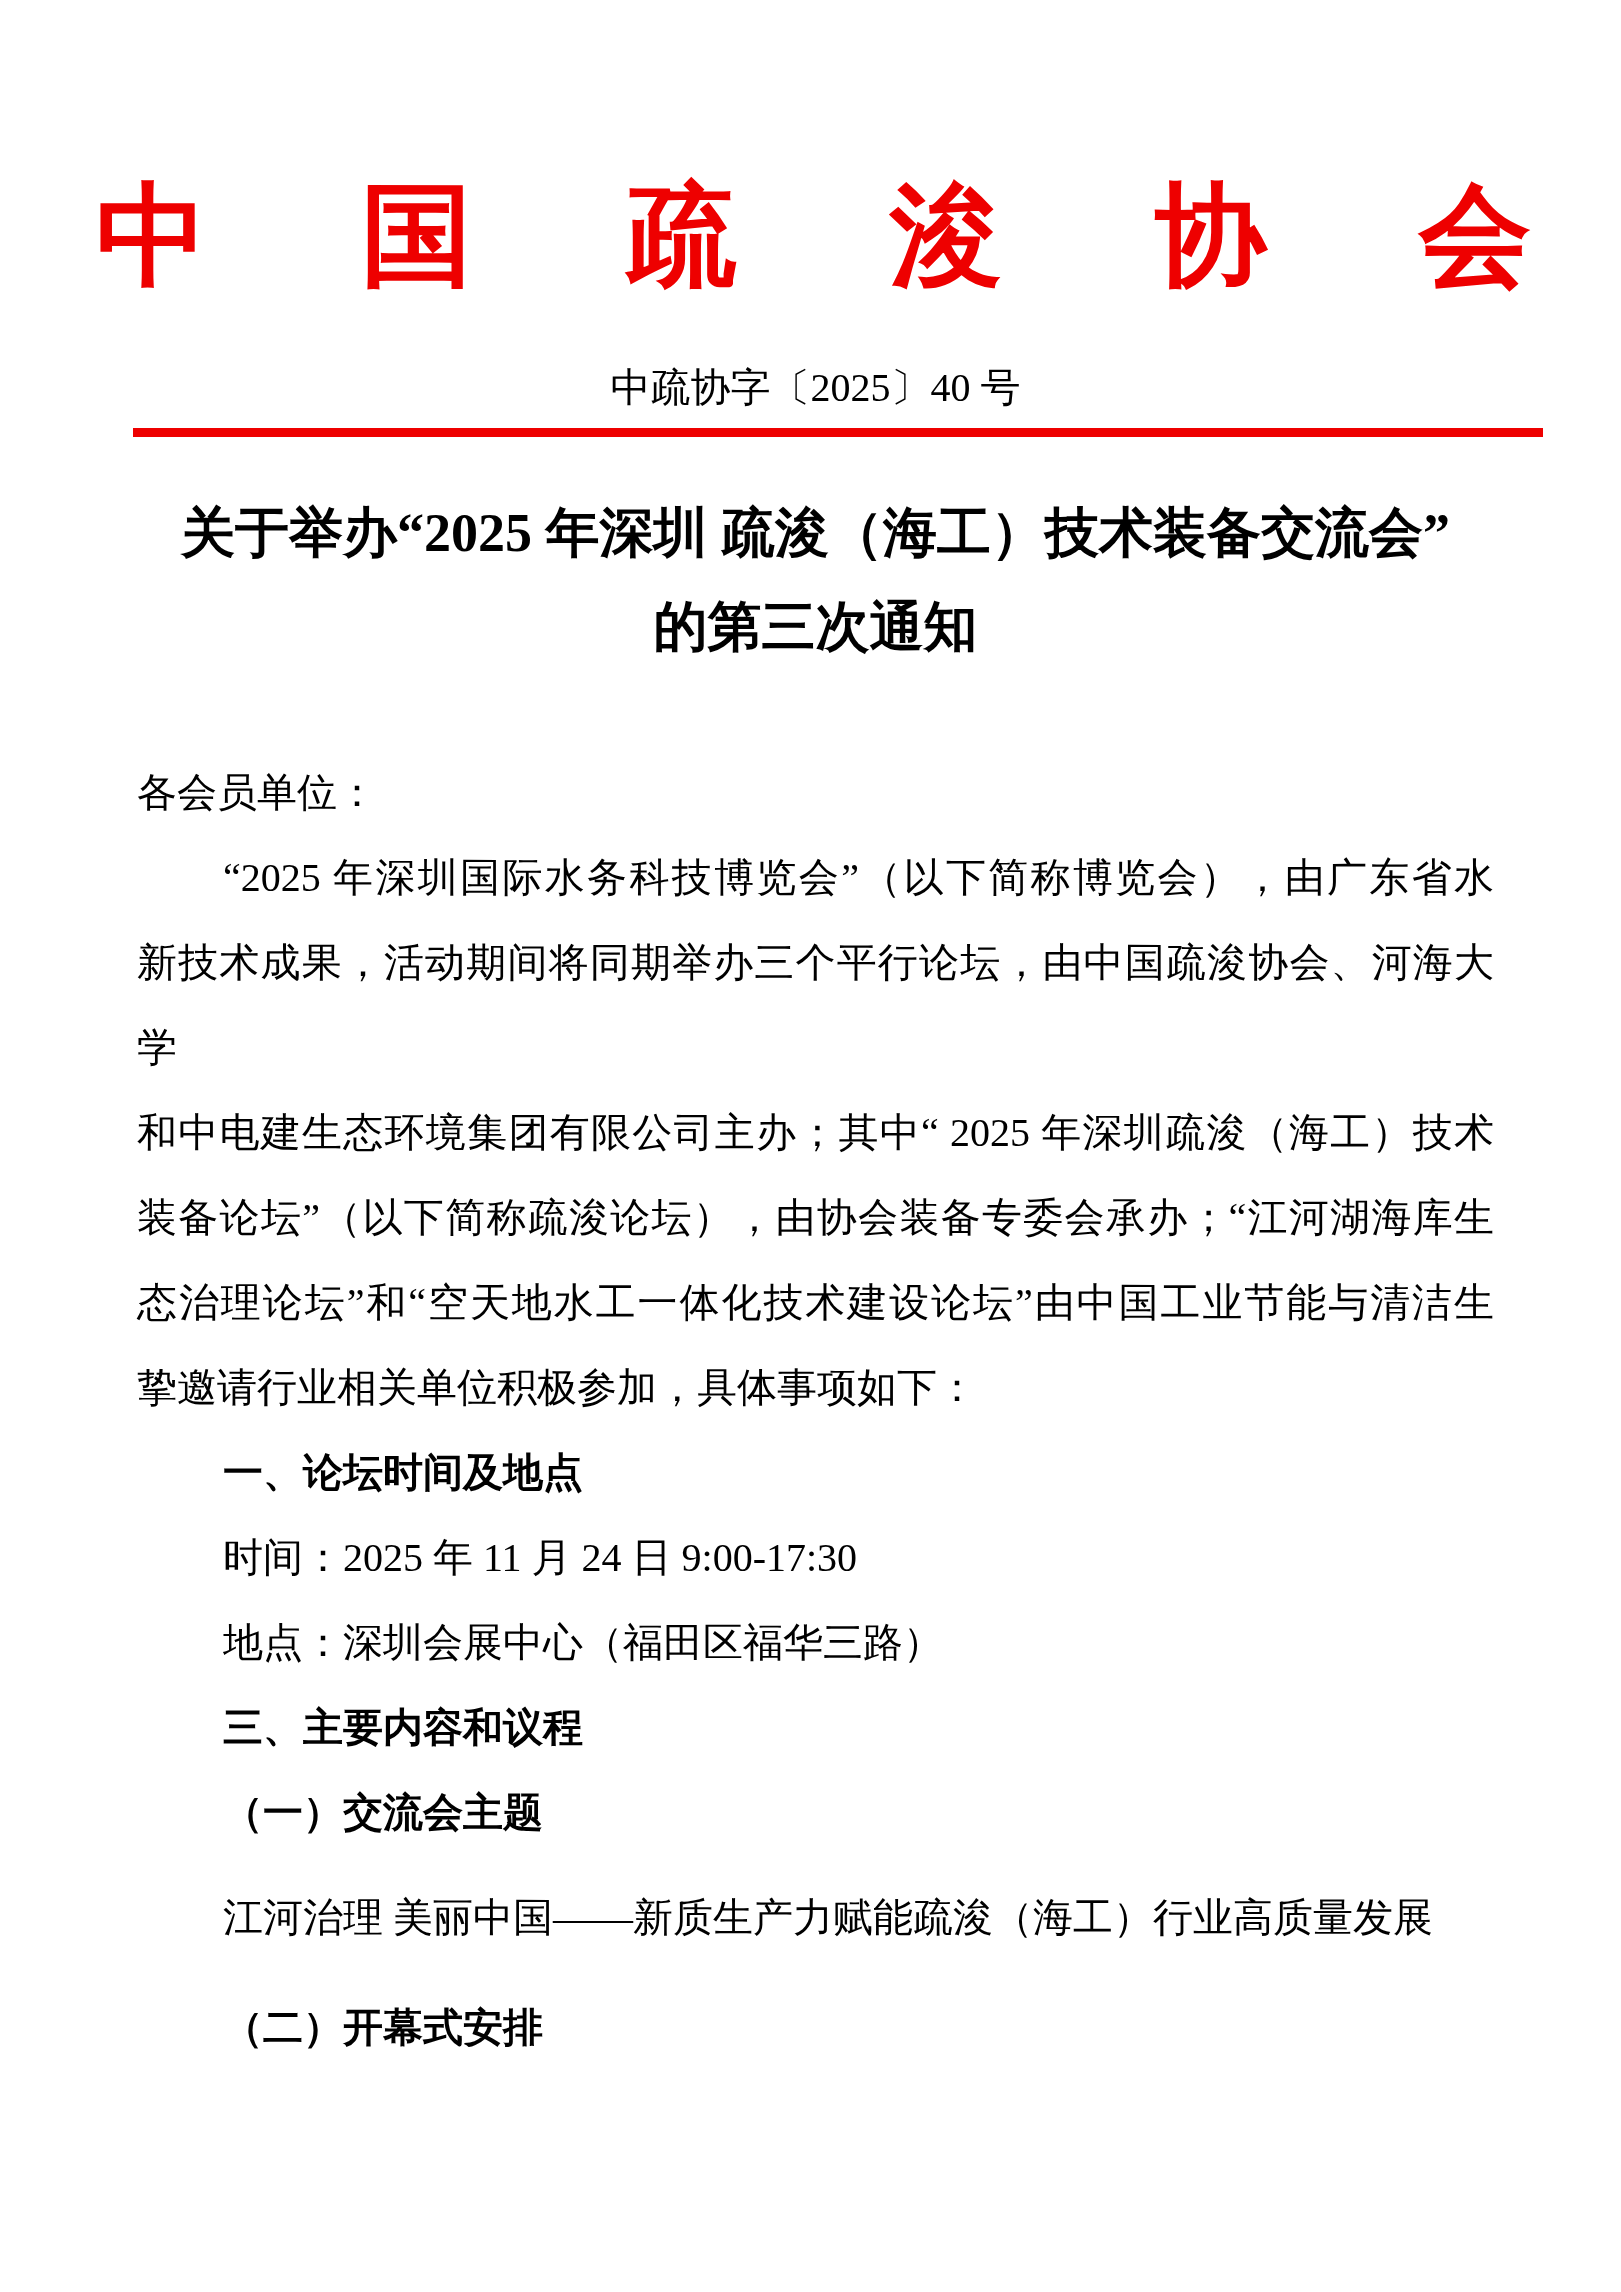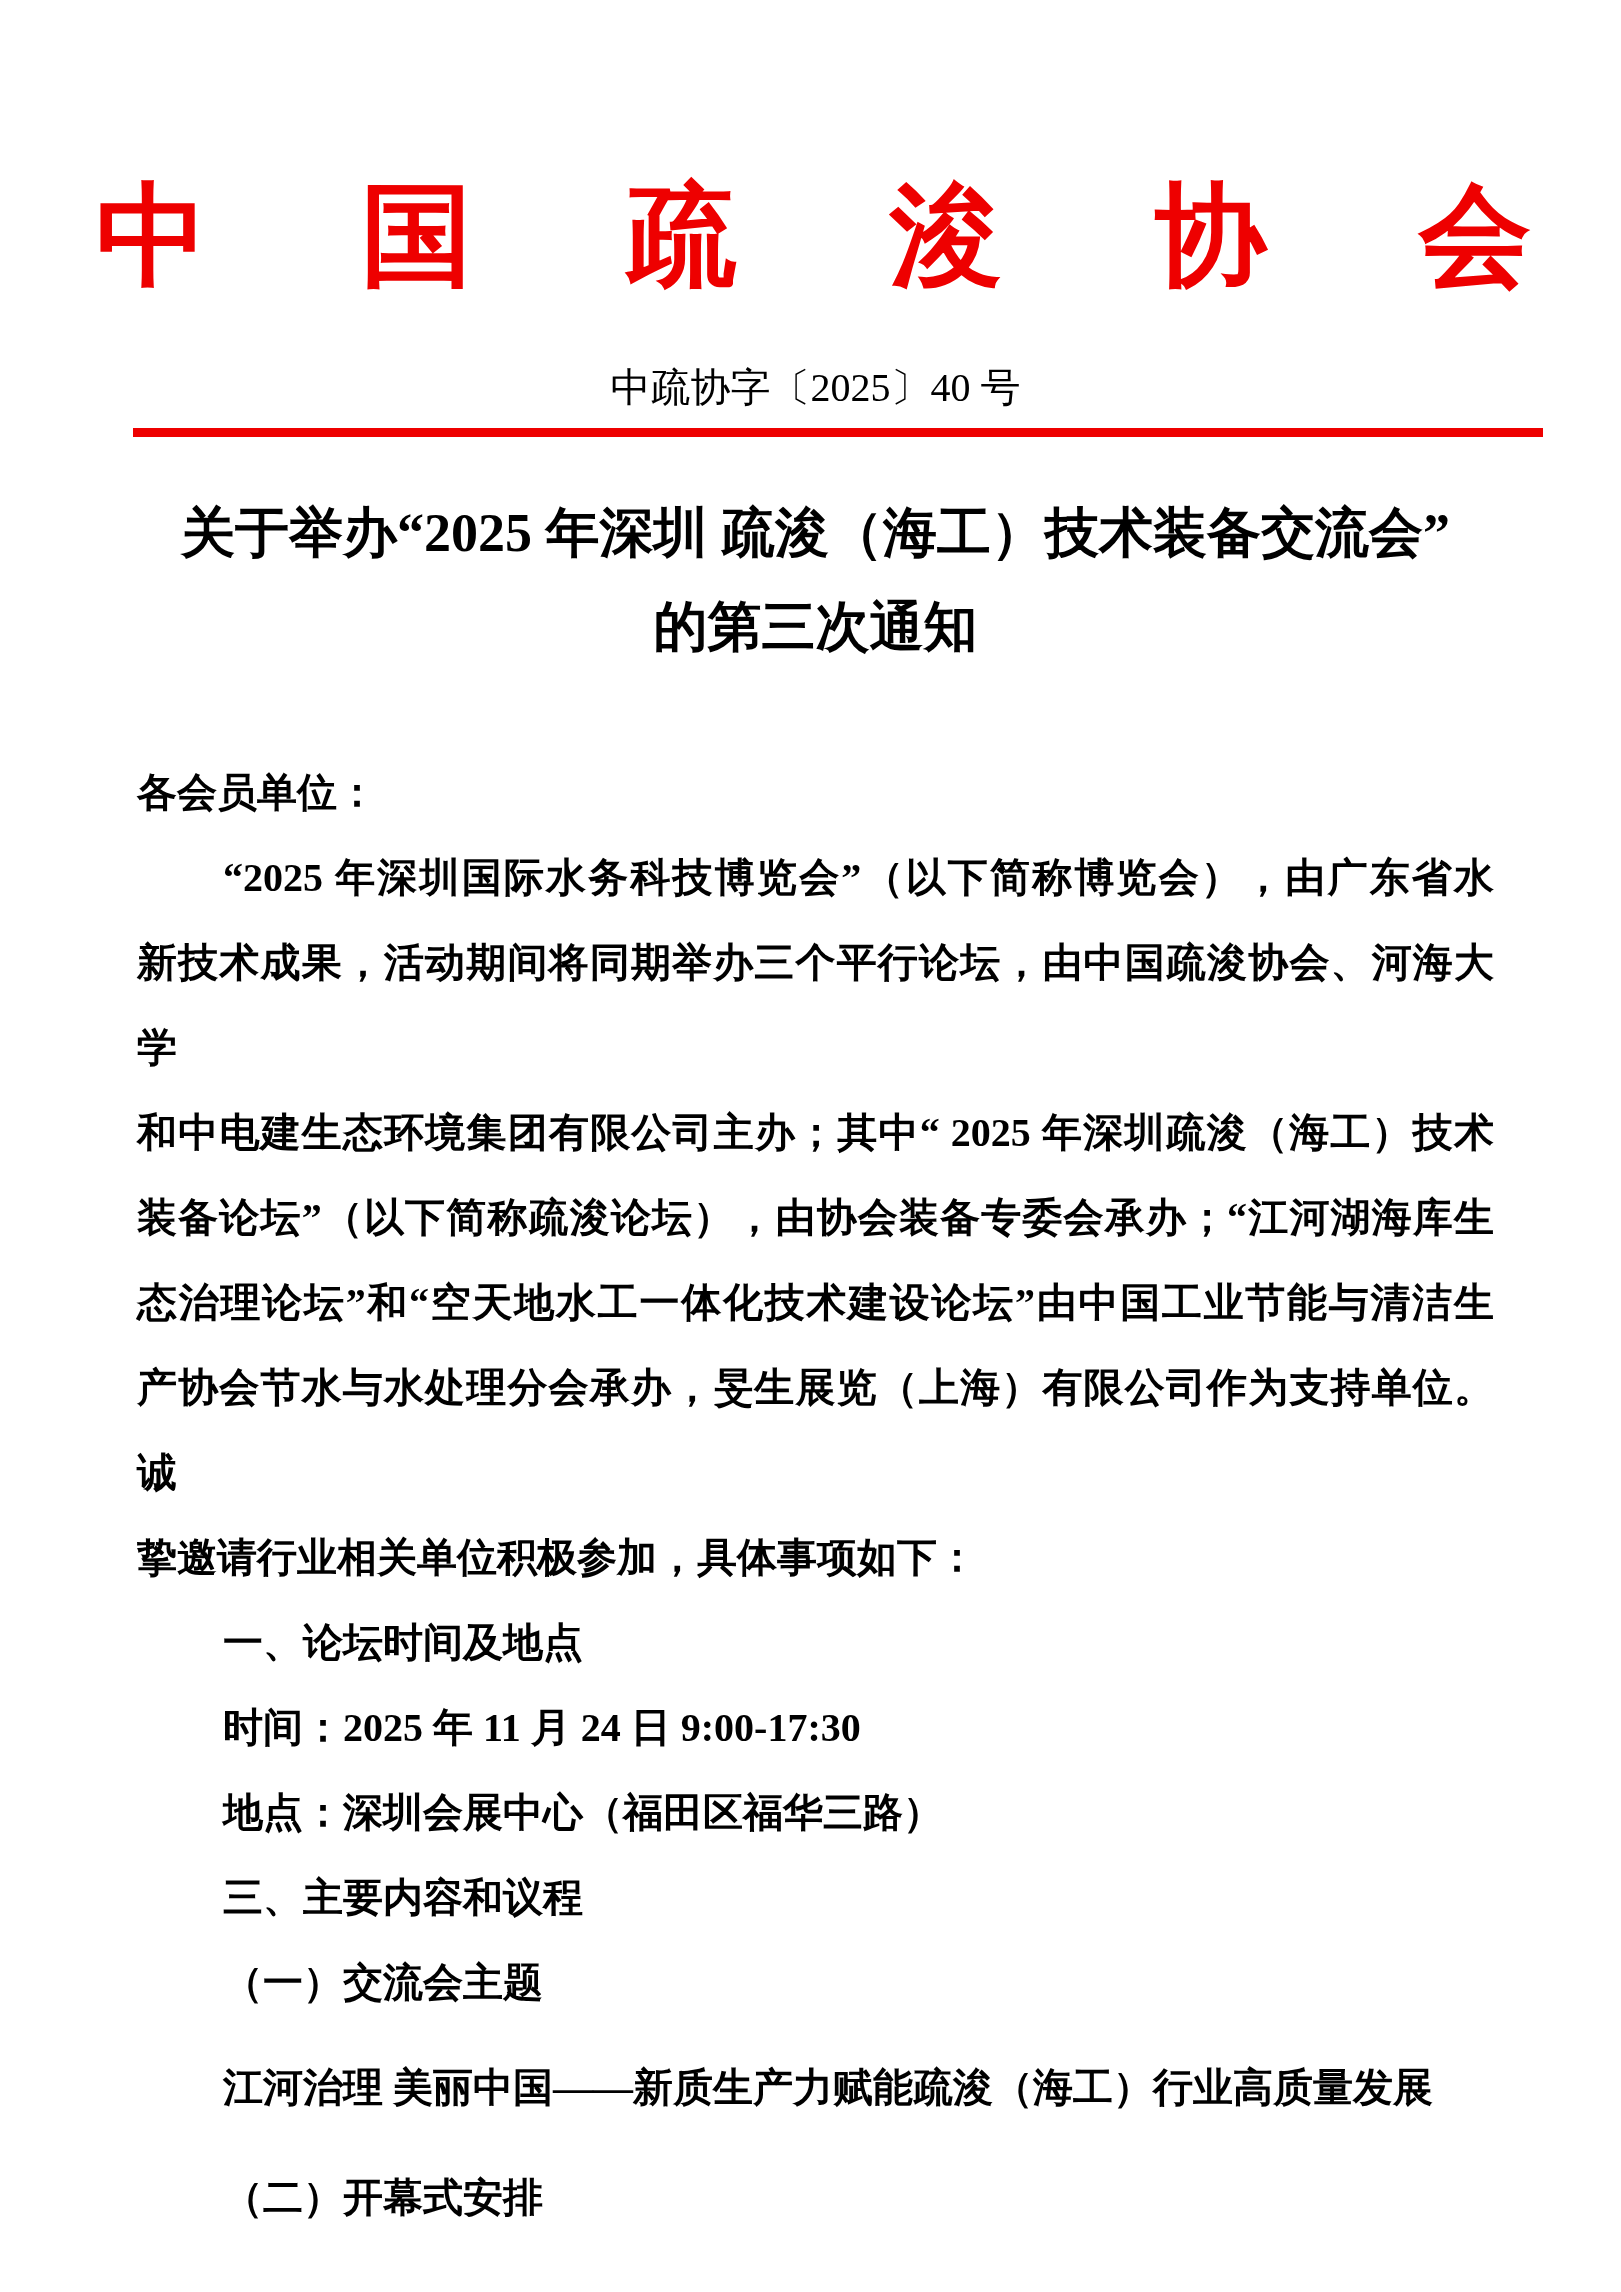--- a/index.html
+++ b/index.html
@@ -51,21 +51,20 @@
     text-align: center;
     font-family: Liberation Serif, serif;
   }
   .body-block {
     margin-top: 76px;
     font-size: 40px;
     line-height: 85px;
   }
   .bline {               
     min-height: 85px;
-    font-weight: bold;
   }
   .jline {               
     text-align: justify;
     text-align-last: justify;
   }
   .indent { text-indent: 86px; }
   .heading {
     font-weight: bold;
     font-family: "Liberation Sans", "DejaVu Sans", sans-serif;
     text-indent: 86px;
@@ -91,21 +90,20 @@
 
   <div class="body-block">
 
     <div class="bline">各会员单位：</div>
 
     <div class="bline jline indent">“2025 年深圳国际水务科技博览会”（以下简称博览会），由广东省水</div>
     <div class="bline jline">新技术成果，活动期间将同期举办三个平行论坛，由中国疏浚协会、河海大学</div>
     <div class="bline jline">和中电建生态环境集团有限公司主办；其中“ 2025 年深圳疏浚（海工）技术</div>
     <div class="bline jline">装备论坛”（以下简称疏浚论坛），由协会装备专委会承办；“江河湖海库生</div>
     <div class="bline jline">态治理论坛”和“空天地水工一体化技术建设论坛”由中国工业节能与清洁生</div>
-    <div class="bline jline">产协会节水与水处理分会承办，旻生展览（上海）有限公司作为支持单位。诚</div>
     <div class="bline">挚邀请行业相关单位积极参加，具体事项如下：</div>
 
     <div class="bline heading">一、论坛时间及地点</div>
     <div class="bline indent">时间：2025 年 11 月 24 日 9:00-17:30</div>
     <div class="bline indent">地点：深圳会展中心（福田区福华三路）</div>
     <div class="bline heading">三、主要内容和议程</div>
     <div class="bline heading">（一）交流会主题</div>
     <div class="bline indent gap-sm">江河治理 美丽中国——新质生产力赋能疏浚（海工）行业高质量发展</div>
     <div class="bline heading gap-md">（二）开幕式安排</div>
 

